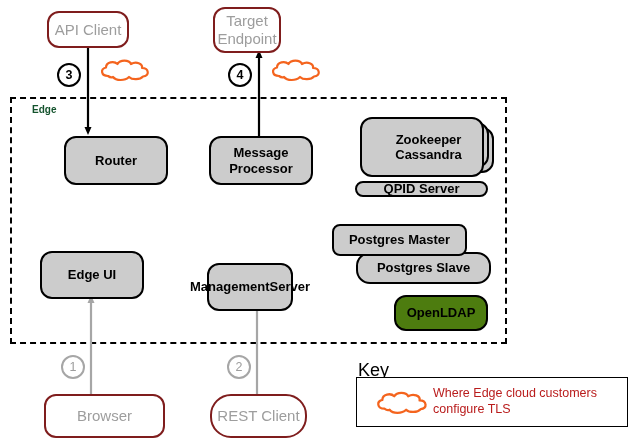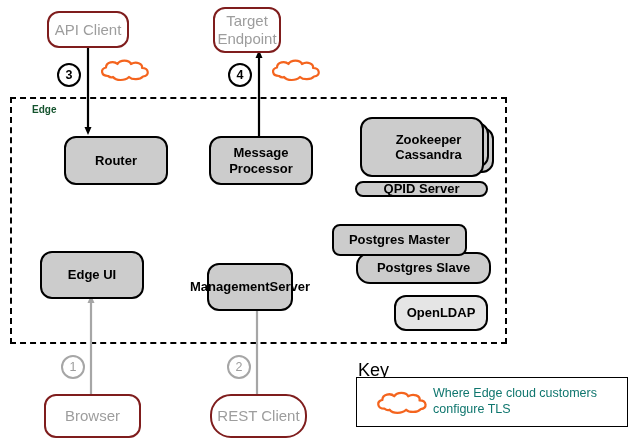--- a/index.html
+++ b/index.html
@@ -47,21 +47,21 @@
   .comp-box {
     border: 2px solid #000000;
     border-radius: 12px;
     background: #cccccc;
     color: #000000;
     font-size: 13px;
     font-weight: bold;
     z-index: 5;
   }
   .comp-box.light {
-    background: #e5e5e5;
+    background: #4d7c0f;
   }
   
   .stack-layer {
     position: absolute;
     box-sizing: border-box;
     border: 2px solid #000000;
     border-radius: 12px;
     background: #cccccc;
     z-index: 3;
   }
@@ -144,21 +144,21 @@
     box-sizing: border-box;
     background: #ffffff;
     z-index: 4;
   }
   #key-text {
     position: absolute;
     left: 433px;
     top: 385px;
     width: 190px;
     font-size: 12.5px;
-    color: #0f766e;
+    color: #b91c1c;
     line-height: 1.3;
     z-index: 5;
   }
 </style>
 </head>
 <body>
 
 <div id="stage">
 
   <div id="edge-box"></div>
@@ -251,21 +251,21 @@
   </div>
 
   <div class="node comp-box" style="left:332px; top:224px; width:135px; height:32px; border-radius:8px; z-index:5;">
     <span>Postgres Master</span>
   </div>
 
   <div class="node comp-box light" style="left:394px; top:295px; width:94px; height:36px; border-radius:12px;">
     <span>OpenLDAP</span>
   </div>
 
-  <div class="node ext-box" style="left:44px; top:394px; width:97px; height:44px;">
+  <div class="node ext-box" style="left:44px; top:394px; width:121px; height:44px;">
     <span>Browser</span>
   </div>
 
   <div class="node ext-box" style="left:210px; top:394px; width:97px; height:44px;border-radius:21px;">
     <span>REST Client</span>
   </div>
 
   <div id="key-label">Key</div>
   <div id="key-box"></div>
   <svg class="cloud" style="left:372px; top:390px;" width="60" height="27" viewBox="0 0 58 26">

